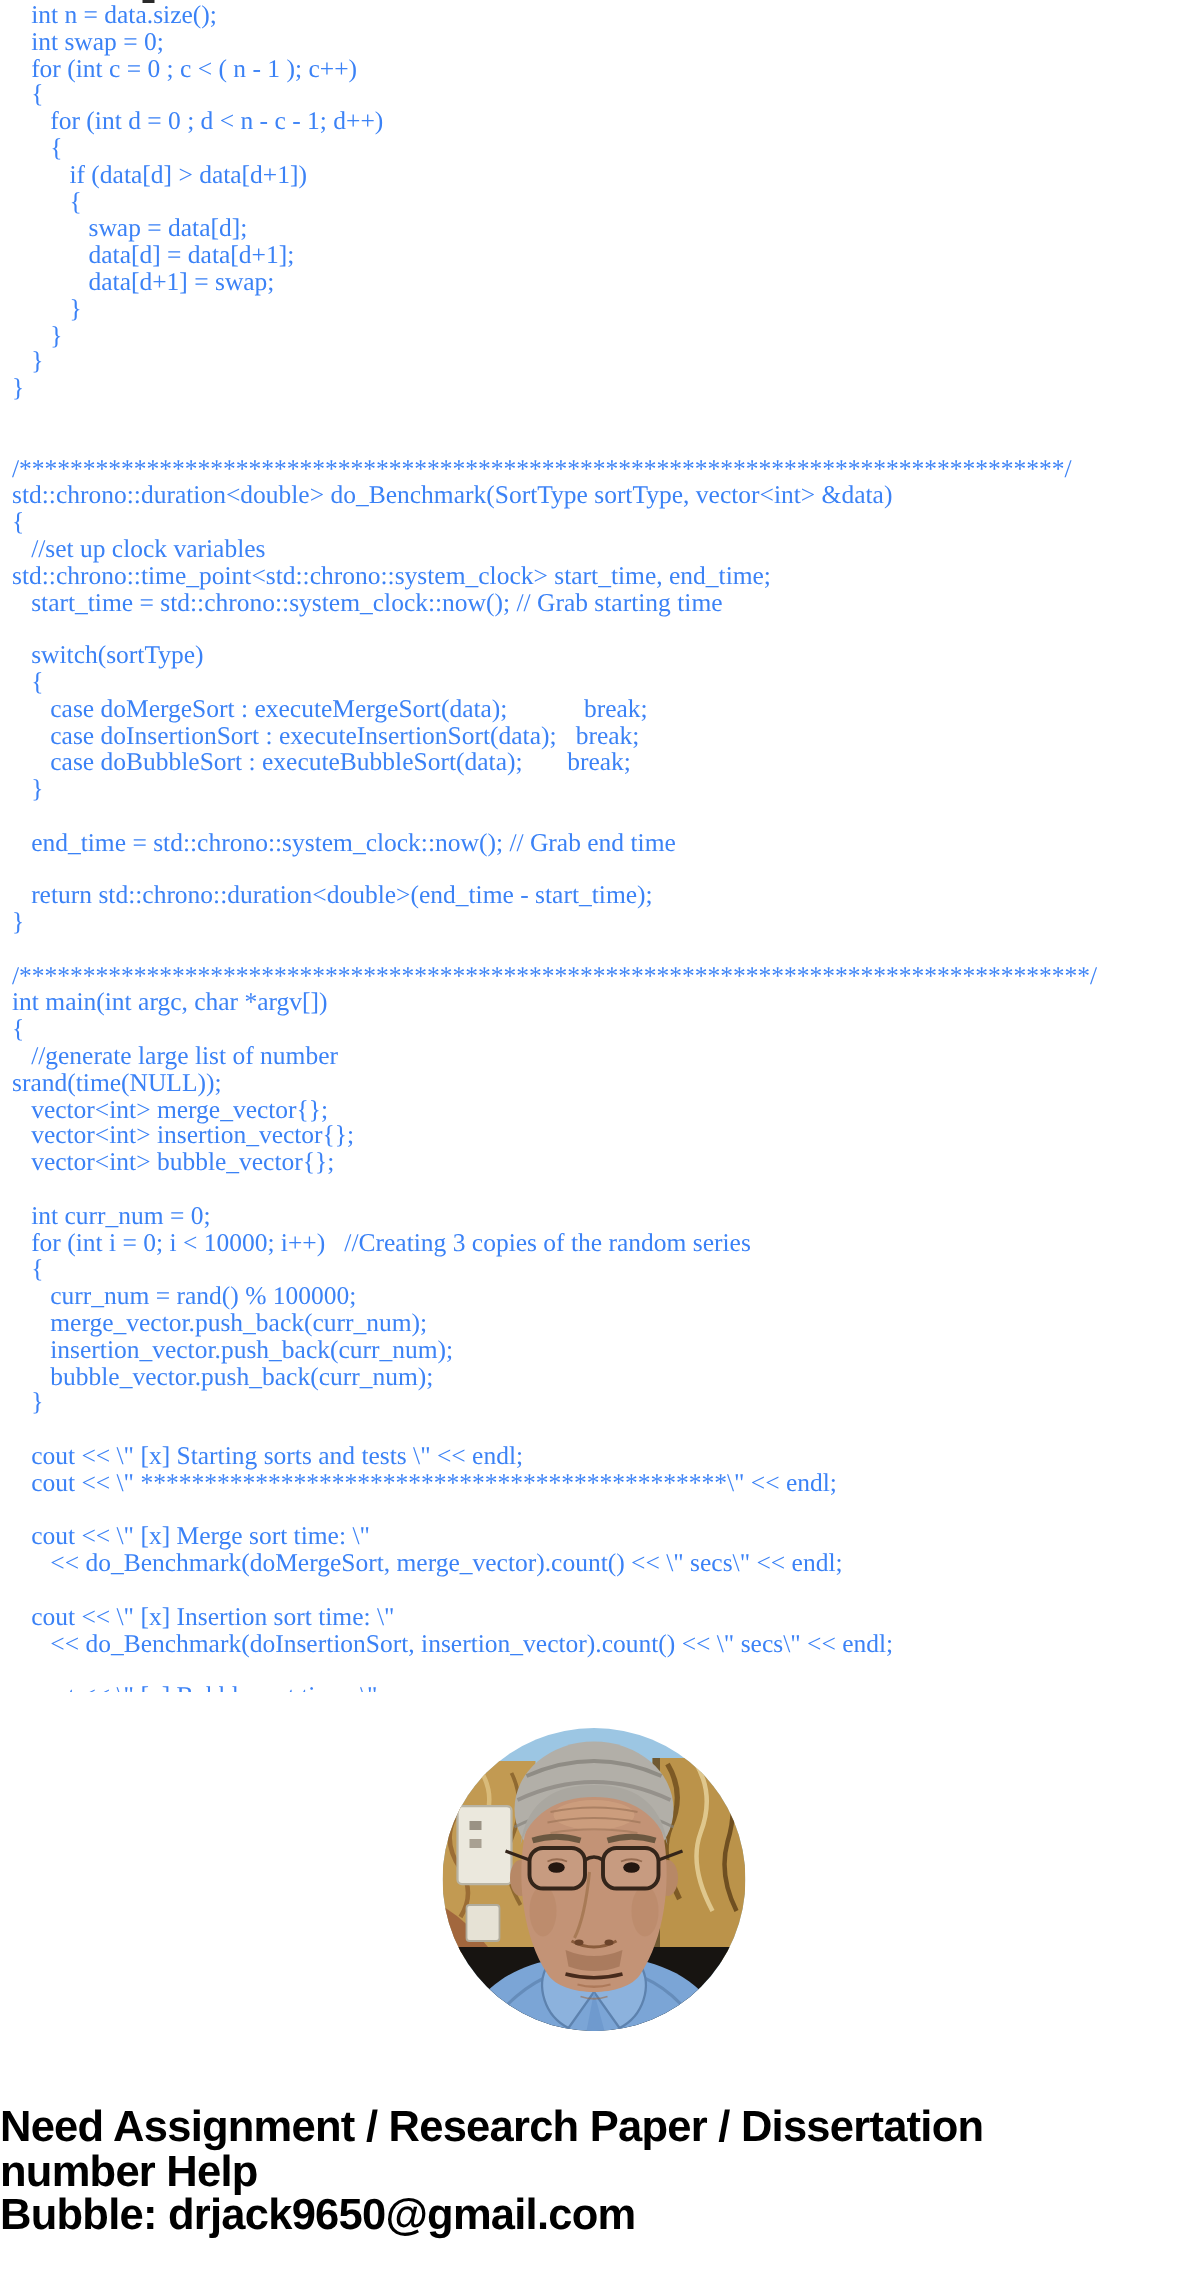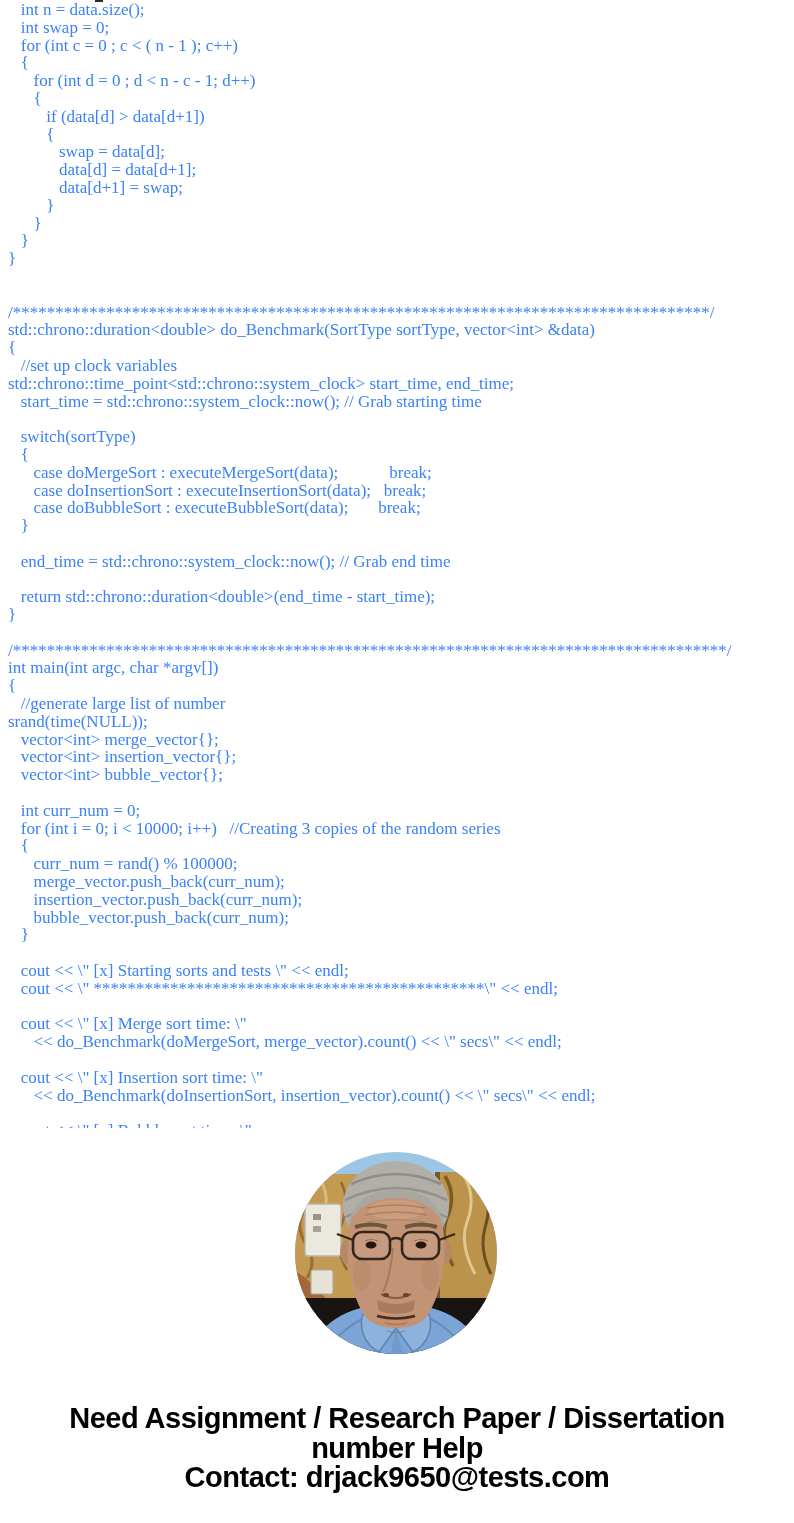--- a/index.html
+++ b/index.html
@@ -42,21 +42,21 @@
     height: 202px;
     border-radius: 50%;
     overflow: hidden;
   }
   .avatar svg { display: block; width: 202px; height: 202px; }
   .banner {
     position: absolute;
     left: 0;
     top: 1404px;
     width: 794px;
-    text-align: center;
+    text-align: left;
     font-family: "Liberation Sans", sans-serif;
     font-weight: 700;
     font-size: 29px;
     line-height: 29.5px;
     letter-spacing: -0.5px;
     color: #000000;
   }
 </style>
 </head>
 <body>
@@ -211,16 +211,16 @@
       <path d="M82,164 Q101,169 120,164" fill="none" stroke="#472a1b" stroke-width="2.4"></path>
       <path d="M90,171 Q101,174 112,171" fill="none" stroke="#a87353" stroke-width="1.5" opacity="0.8"></path>
 
       <path d="M92,179 Q101,182 110,179" fill="none" stroke="#9a6a4a" stroke-width="1.2" opacity="0.6"></path>
     </svg>
   </div>
 
   <div class="banner">
     <div>Need Assignment / Research Paper / Dissertation</div>
     <div>number Help</div>
-    <div>Contact: drjack9650@tests.com</div>
+    <div>Bubble: drjack9650@gmail.com</div>
   </div>
 
 </div>
 
 </body></html>

